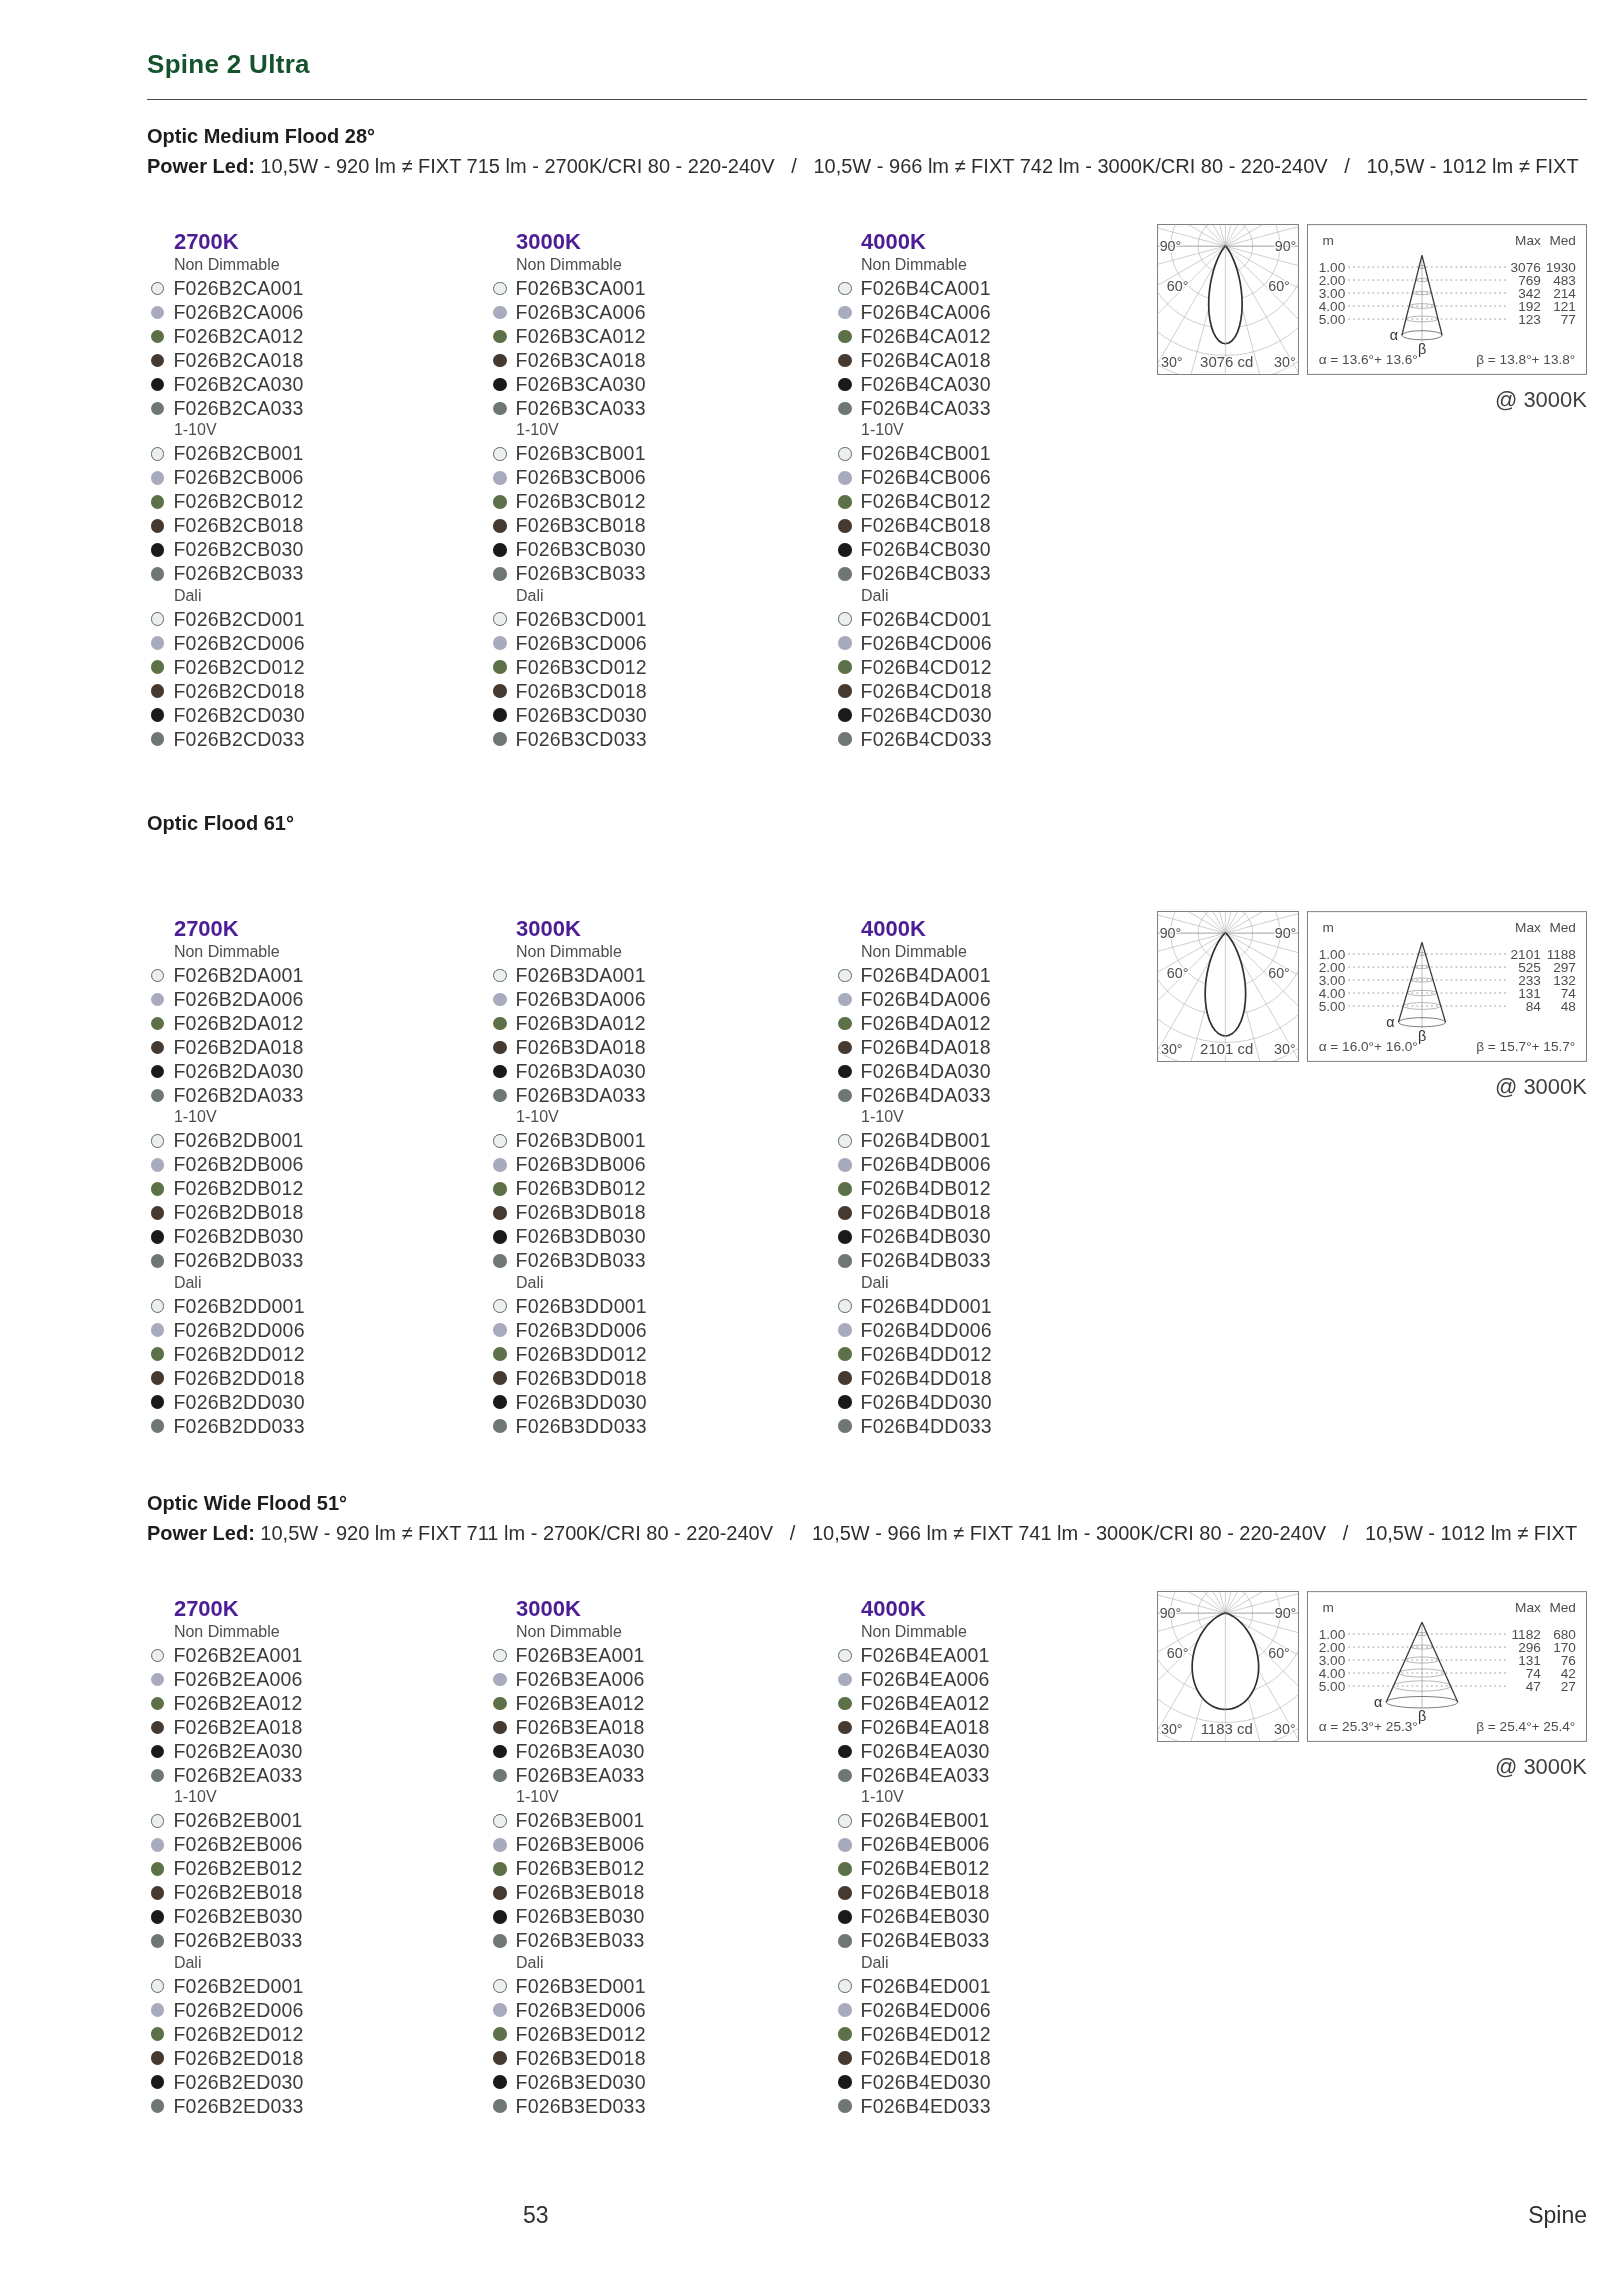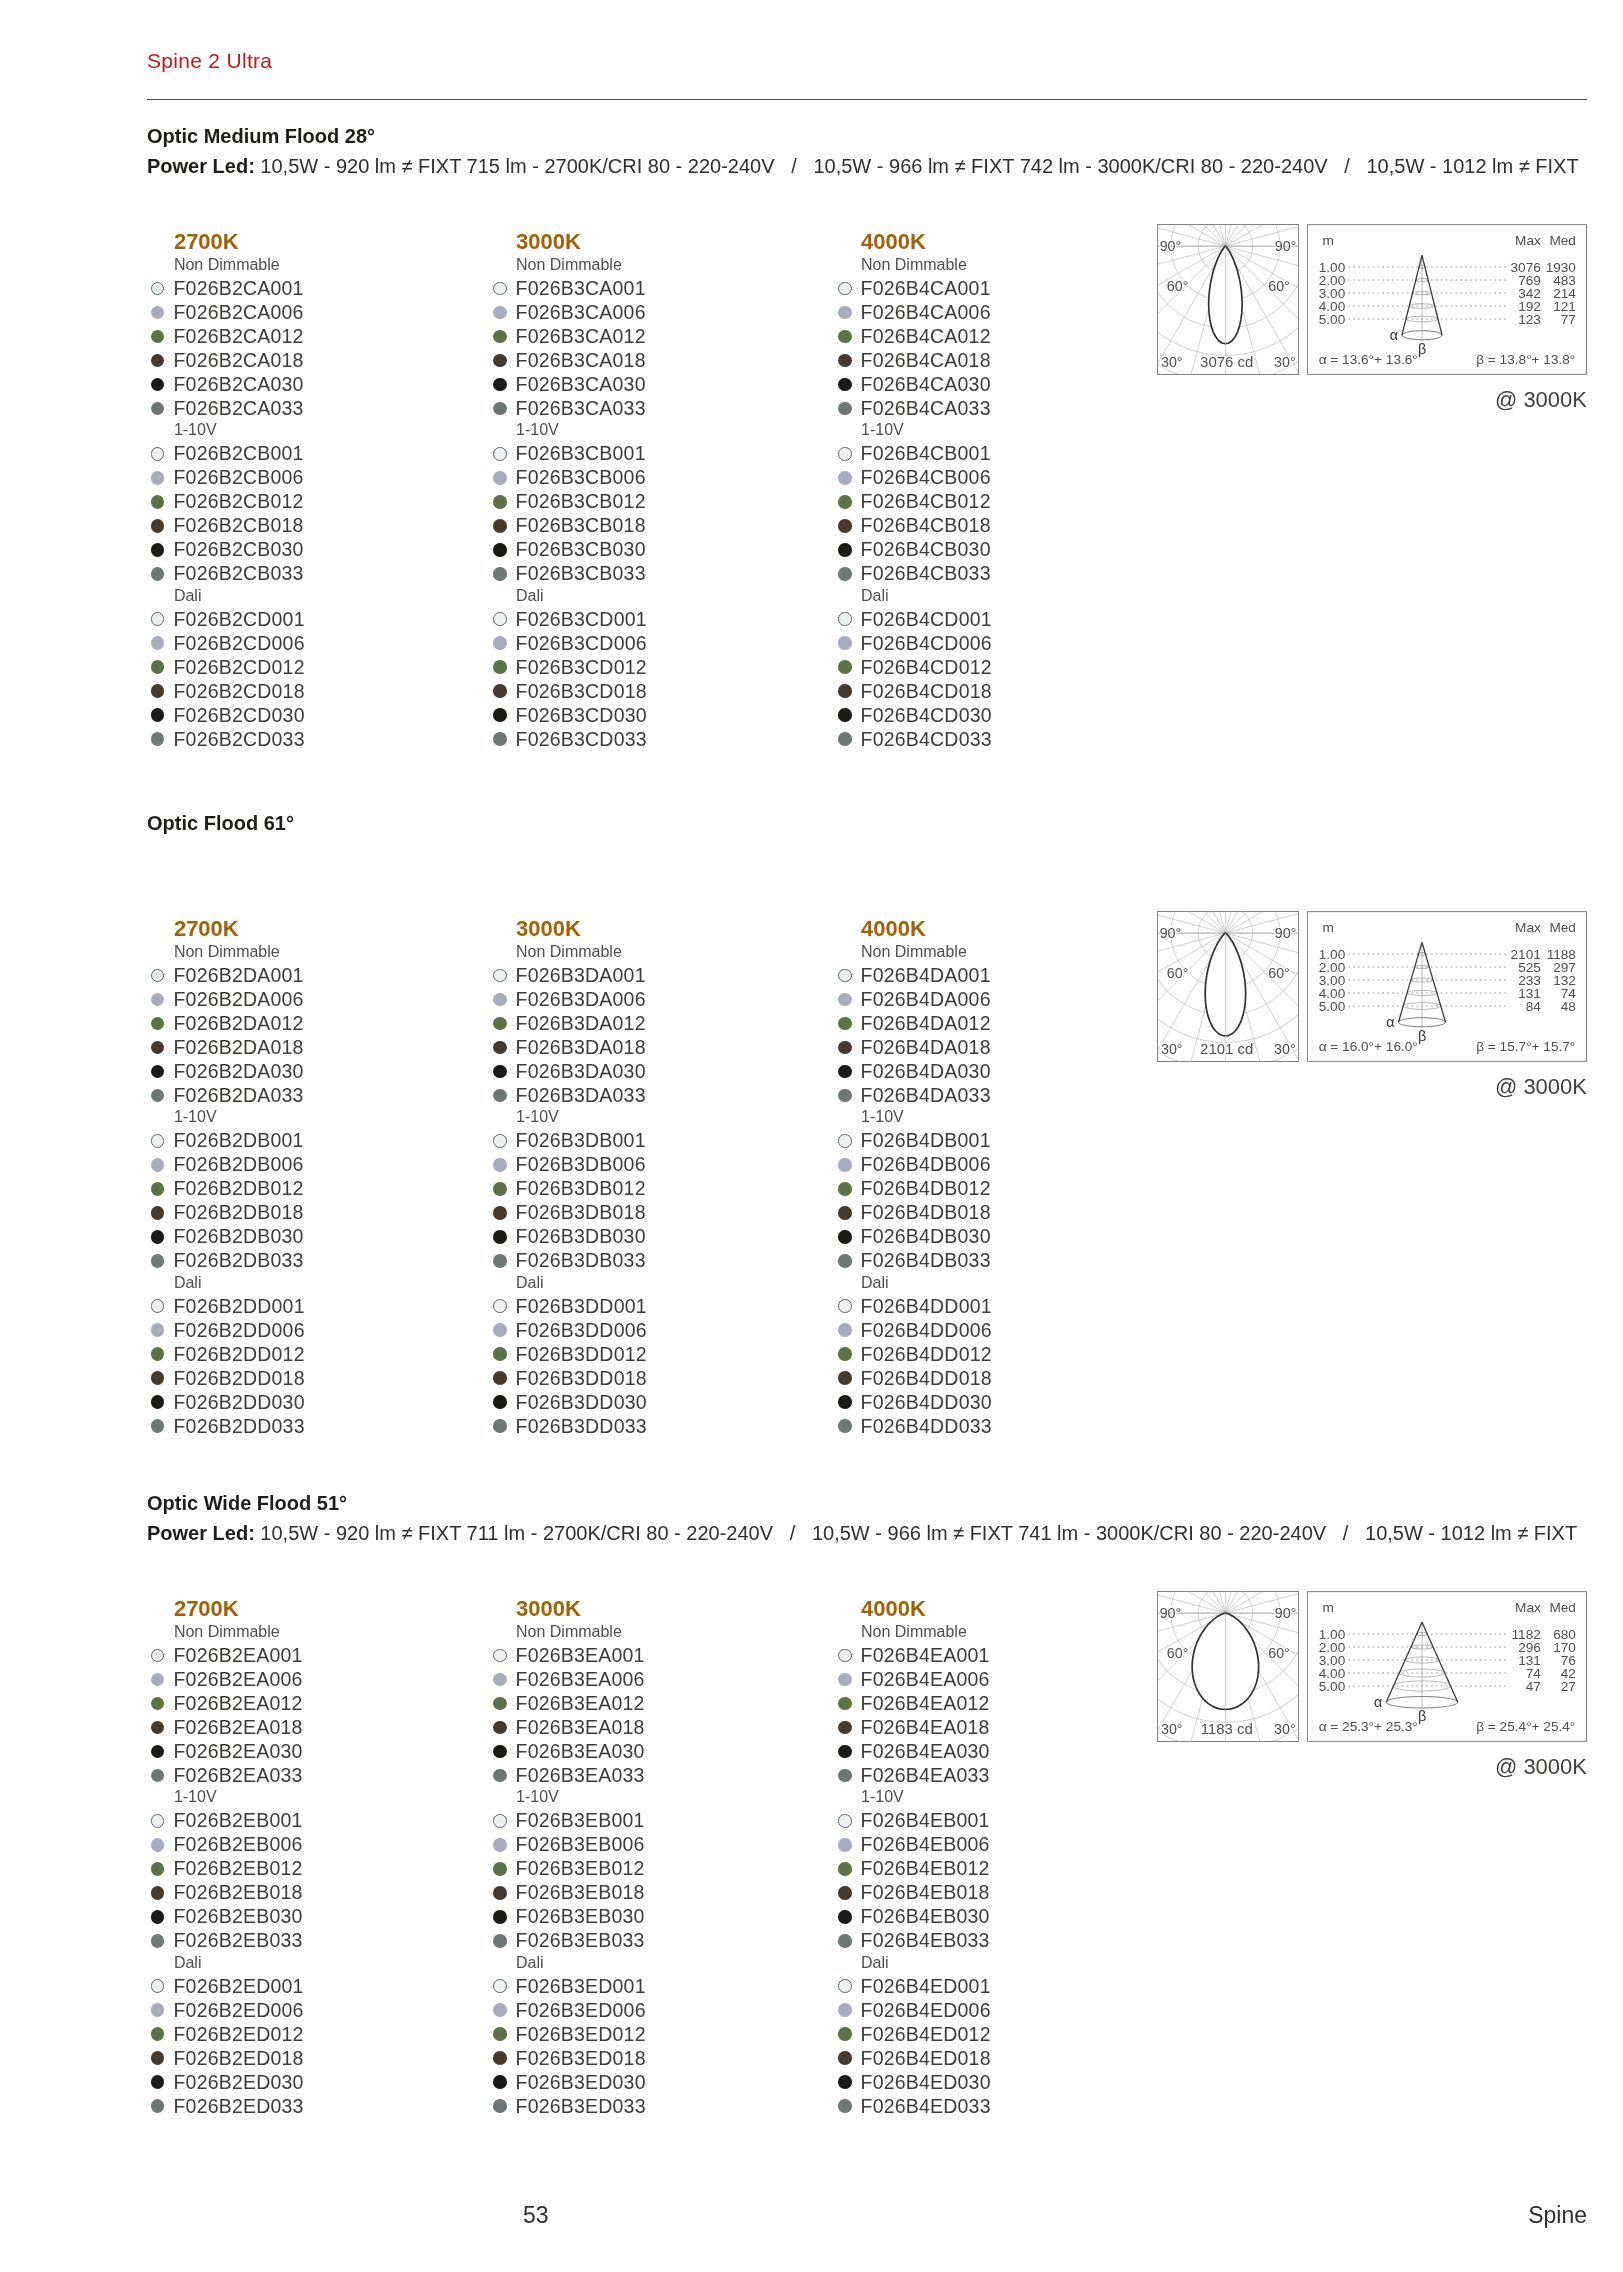--- a/index.html
+++ b/index.html
@@ -1,27 +1,27 @@
 <!DOCTYPE html>
 <html style="font-size:10.4px"><head>
 <meta charset="utf-8">
 <style>
   html,body{margin:0;padding:0;background:#e9e9e9;}
   .page{position:relative;width:1623px;height:2273px;background:#ffffff;
         font-family:"Liberation Sans",sans-serif;color:#1d1d1b;overflow:hidden;}
-  .main-title{position:absolute;left:147px;top:49px;margin:0;font-size:21px;font-weight:normal;
-              letter-spacing:0.3px;color:#b91c1c;}
+  .main-title{position:absolute;left:147px;top:49px;margin:0;font-size:26px;font-weight:bold;
+              letter-spacing:0.3px;color:#14532d;}
   .rule{position:absolute;left:147px;top:99px;width:1440px;border-top:1.3px solid #4a4a4a;}
   .section{position:absolute;left:147px;width:1440px;height:687px;}
   .sec-title{position:absolute;left:0;top:0;margin:0;font-size:20px;font-weight:bold;color:#1d1d1b;}
   .power{position:absolute;left:0;top:28.6px;font-size:20px;line-height:25px;color:#2e2e2d;}
   .power-line{white-space:pre;}
   .power-label{font-weight:bold;color:#1d1d1b;}
   .col{position:absolute;top:104px;}
-  .col-header{font-size:22px;font-weight:bold;color:#a16207;height:26px;padding-left:23px;}
+  .col-header{font-size:22px;font-weight:bold;color:#4c1d95;height:26px;padding-left:23px;}
   .group-label{font-size:16px;color:#4e4e4d;height:21.4px;line-height:19.5px;padding-left:23px;}
   .code-row{height:24px;display:flex;align-items:center;}
   .dot{width:13.6px;height:13.6px;border-radius:50%;margin-right:9px;flex:none;box-sizing:border-box;}
   .code{font-size:19.5px;color:#3b3b3a;letter-spacing:0.2px;}
   .polar-box{position:absolute;left:1010px;top:99px;width:142px;height:151px;}
   .cone-box{position:absolute;left:1160px;top:99px;width:280px;height:151px;}
   .cct-note{position:absolute;right:0;top:262px;font-size:22px;color:#3f3f3e;}
   .page-num{position:absolute;left:523px;top:2202px;font-size:23px;color:#2e2e2d;}
   .brand{position:absolute;right:36px;top:2202px;font-size:23px;color:#2e2e2d;}
   

